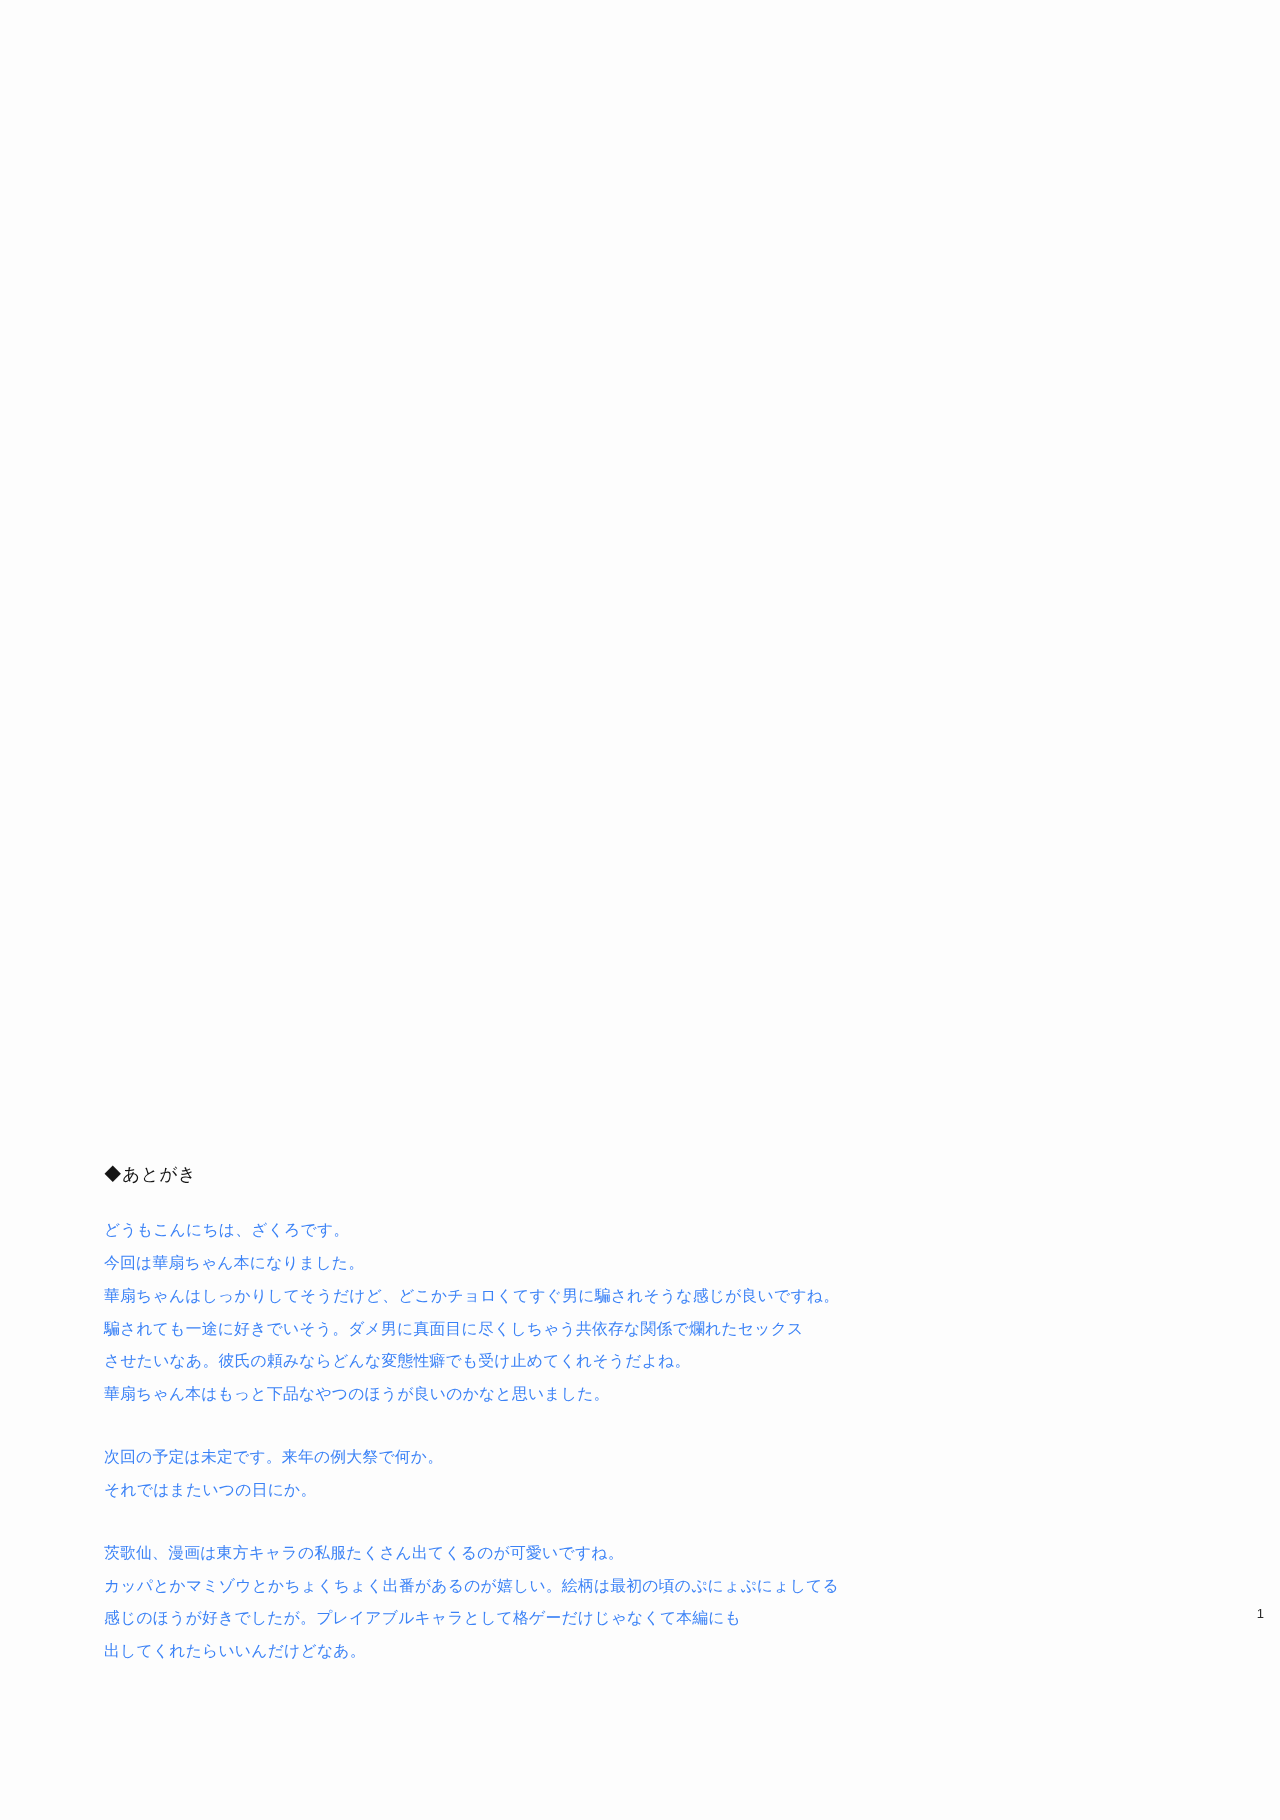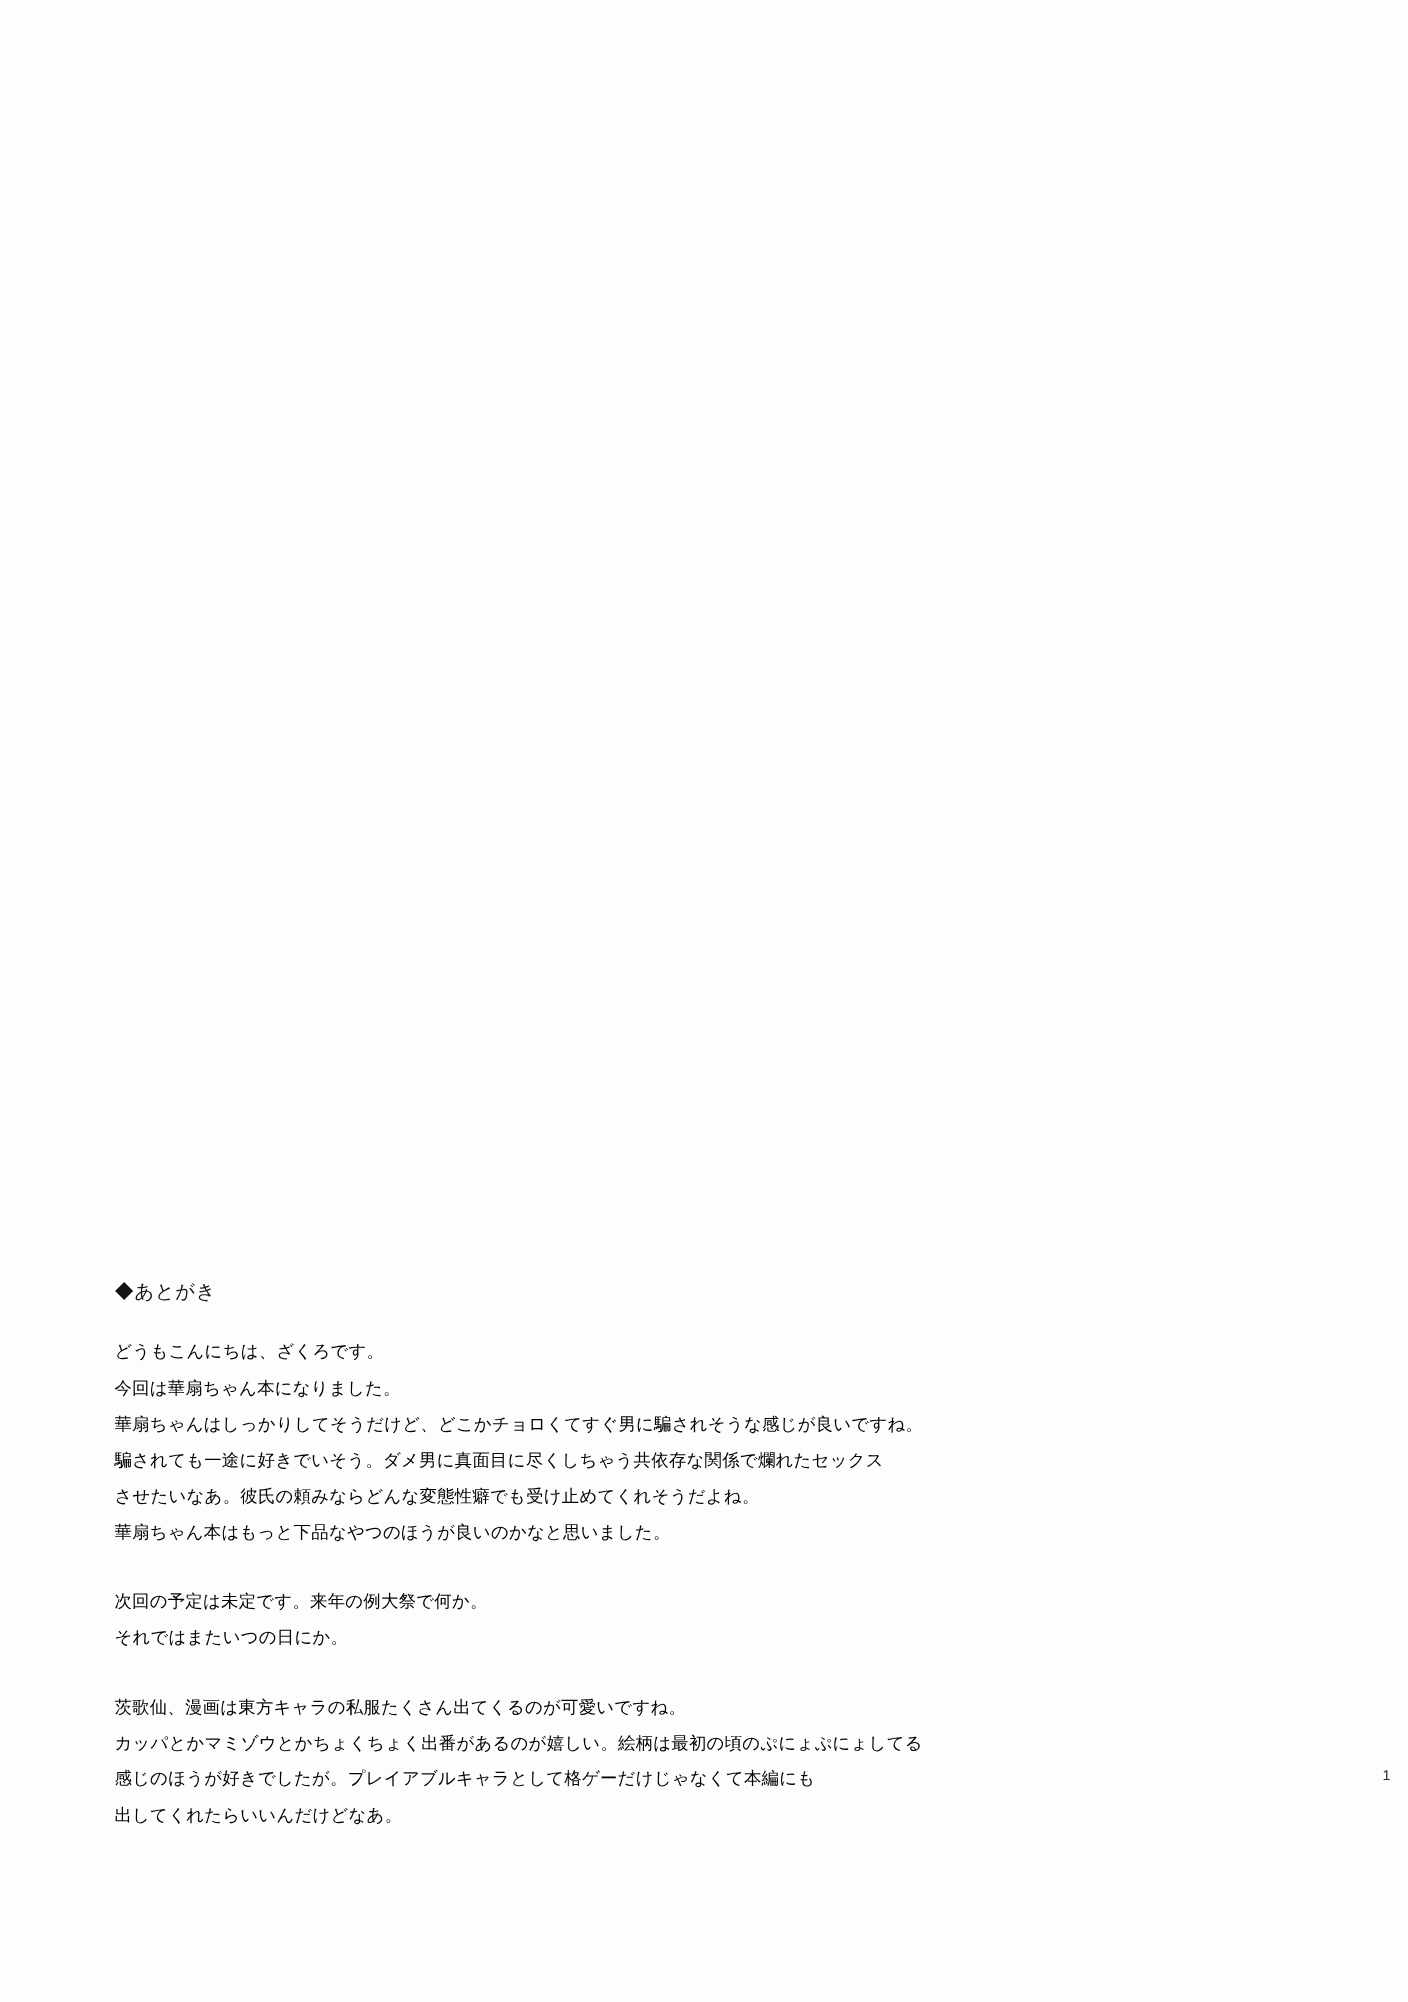--- a/index.html
+++ b/index.html
@@ -31,21 +31,21 @@
     line-height: 1.6;
     letter-spacing: 0.04em;
     margin: 0 0 26px 0;
     font-weight: normal;
     color: #141414;
   }
   .para {
     font-size: 15.8px;
     line-height: 2.08;
     letter-spacing: 0.015em;
-    color: #000000;
+    color: #3b82f6;
     margin: 16px 0 30px 0;
     white-space: pre-line;
   }
   .para:last-child {
     margin-bottom: 0;
   }
   .page-number {
     position: absolute;
     right: 16px;
     top: 1606px;

